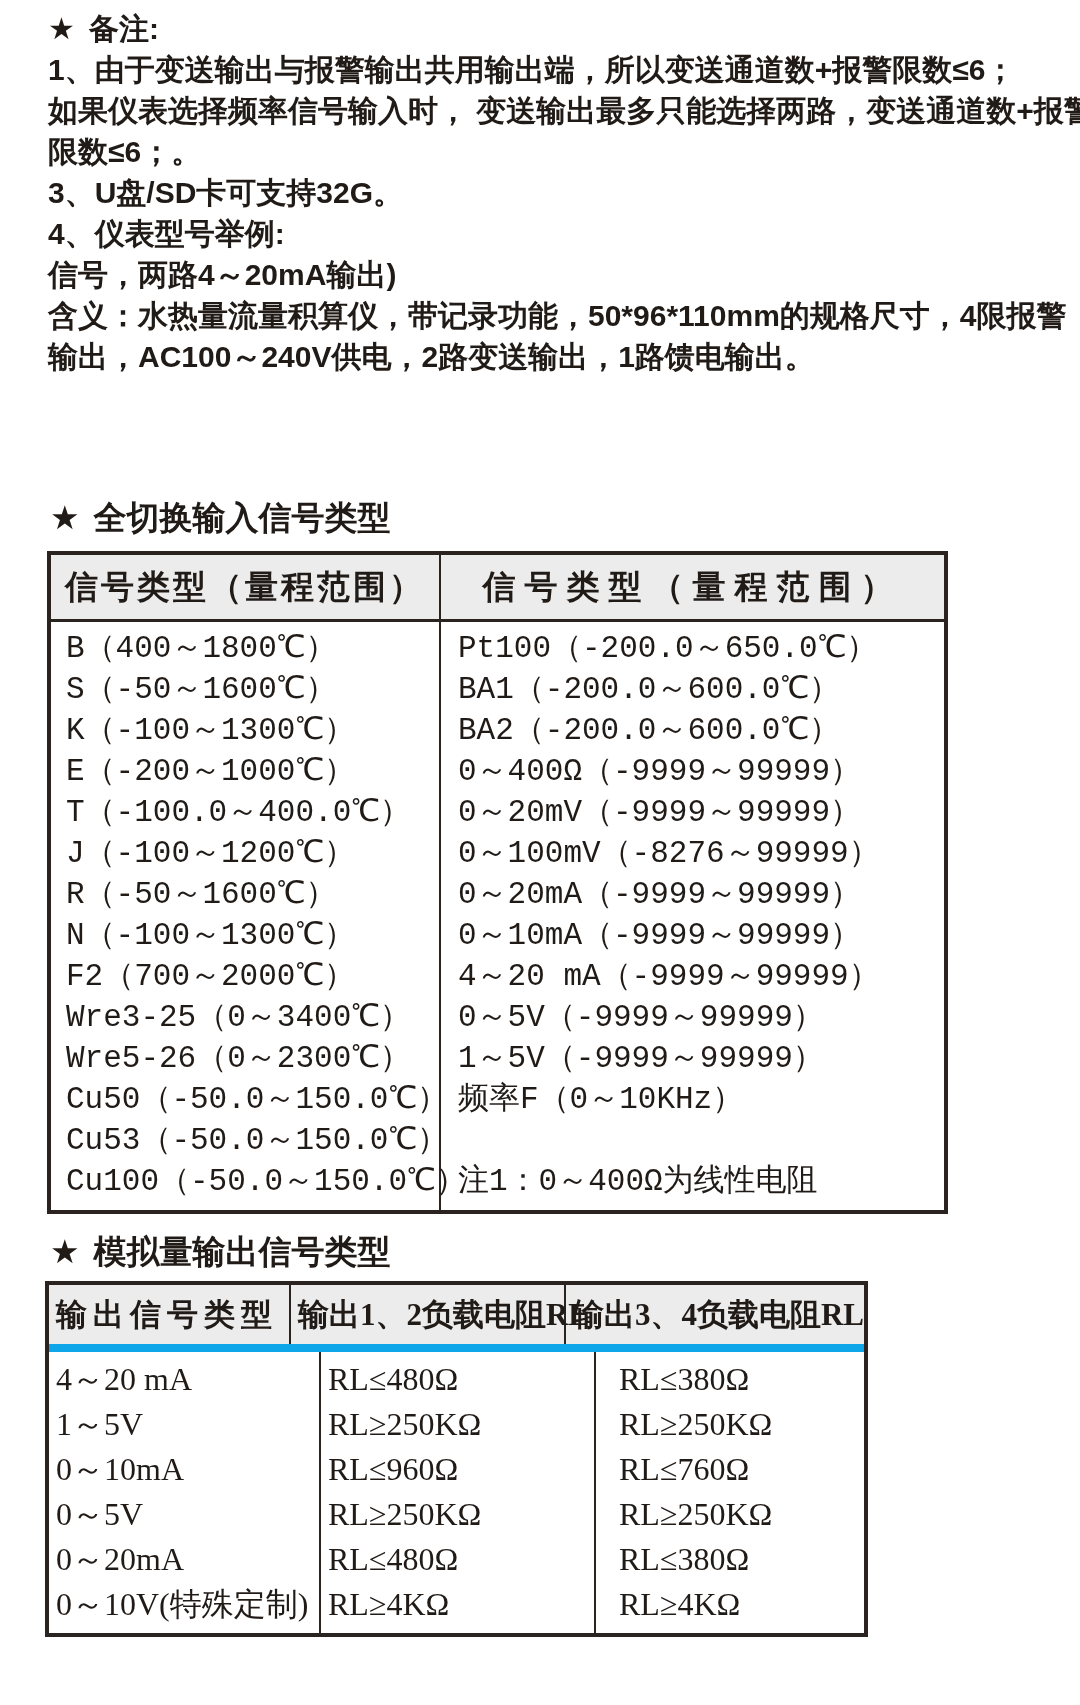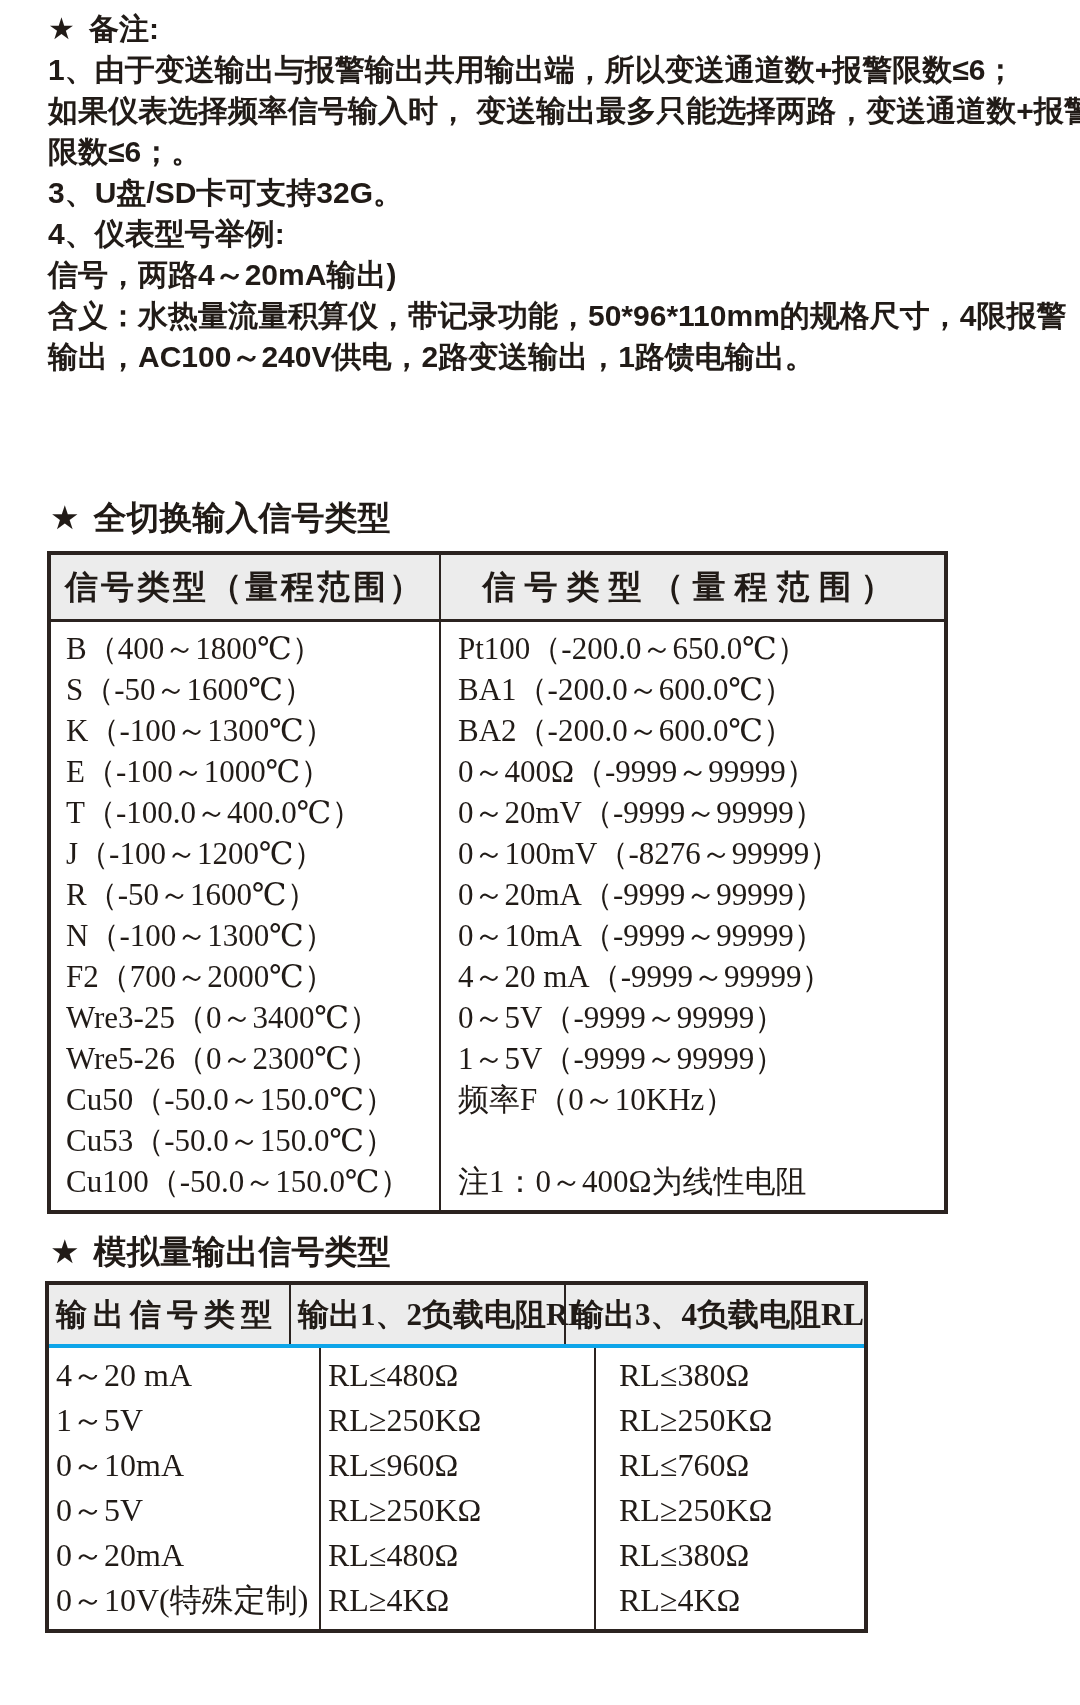--- a/index.html
+++ b/index.html
@@ -23,33 +23,33 @@
 
   
   .doc-table{position:absolute;border:4px solid #2b2320;background:#ffffff;
              font-family:"Liberation Serif","DejaVu Serif",serif;}
   .thead{display:flex;background:#ececec;border-bottom:3px solid #2b2320;
          font-weight:bold;}
   .tbody{display:flex;}
   .cell-divider{border-right:2px solid #2b2320;}
 
   
-  #input-table{left:47px;top:551px;width:893px;}
+  #input-table{left:47px;top:551px;width:893px;font-family:Liberation Mono, monospace;}
   #input-table .thead{font-size:33px;}
   #input-table .thead > div{padding:10px 0 9px 0;text-align:center;}
   #input-table .h1{width:388px;letter-spacing:3px;}
   #input-table .h2{flex:1;letter-spacing:9px;}
   #input-table .col{padding:6px 0 8px 15px;font-size:31px;}
   #input-table .col1{width:373px;}
   #input-table .col2{flex:1;padding-left:17px;}
   #input-table .sline{line-height:41px;min-height:41px;white-space:nowrap;}
 
   
   #output-table{left:45px;top:1281px;width:815px;}
-  #output-table .thead{font-size:31px;border-bottom:4px solid #0ea5e9;}
+  #output-table .thead{font-size:31px;border-bottom:8px solid #0ea5e9;}
   #output-table .thead > div{padding:9px 0 8px 7px;white-space:nowrap;}
   #output-table .h1{width:263px;letter-spacing:6px;}
   #output-table .h2{width:266px;letter-spacing:0;}
   #output-table .h3{flex:1;letter-spacing:0;}
   #output-table .col{padding:5px 0 6px 7px;font-size:32px;}
   #output-table .colA{width:263px;}
   #output-table .colB{width:266px;}
   #output-table .colC{flex:1;padding-left:23px;}
   #output-table .oline{line-height:45px;min-height:45px;white-space:nowrap;}
 </style>
@@ -77,21 +77,21 @@
 <div class="doc-table" id="input-table">
   <div class="thead">
     <div class="h1 cell-divider">信号类型（量程范围）</div>
     <div class="h2">信号类型（量程范围）</div>
   </div>
   <div class="tbody">
     <div class="col col1 cell-divider">
       <div class="sline">B（400～1800℃）</div>
       <div class="sline">S（-50～1600℃）</div>
       <div class="sline">K（-100～1300℃）</div>
-      <div class="sline">E（-100～1000℃）</div>
+      <div class="sline">E（-200～1000℃）</div>
       <div class="sline">T（-100.0～400.0℃）</div>
       <div class="sline">J（-100～1200℃）</div>
       <div class="sline">R（-50～1600℃）</div>
       <div class="sline">N（-100～1300℃）</div>
       <div class="sline">F2（700～2000℃）</div>
       <div class="sline">Wre3-25（0～3400℃）</div>
       <div class="sline">Wre5-26（0～2300℃）</div>
       <div class="sline">Cu50（-50.0～150.0℃）</div>
       <div class="sline">Cu53（-50.0～150.0℃）</div>
       <div class="sline">Cu100（-50.0～150.0℃）</div>

